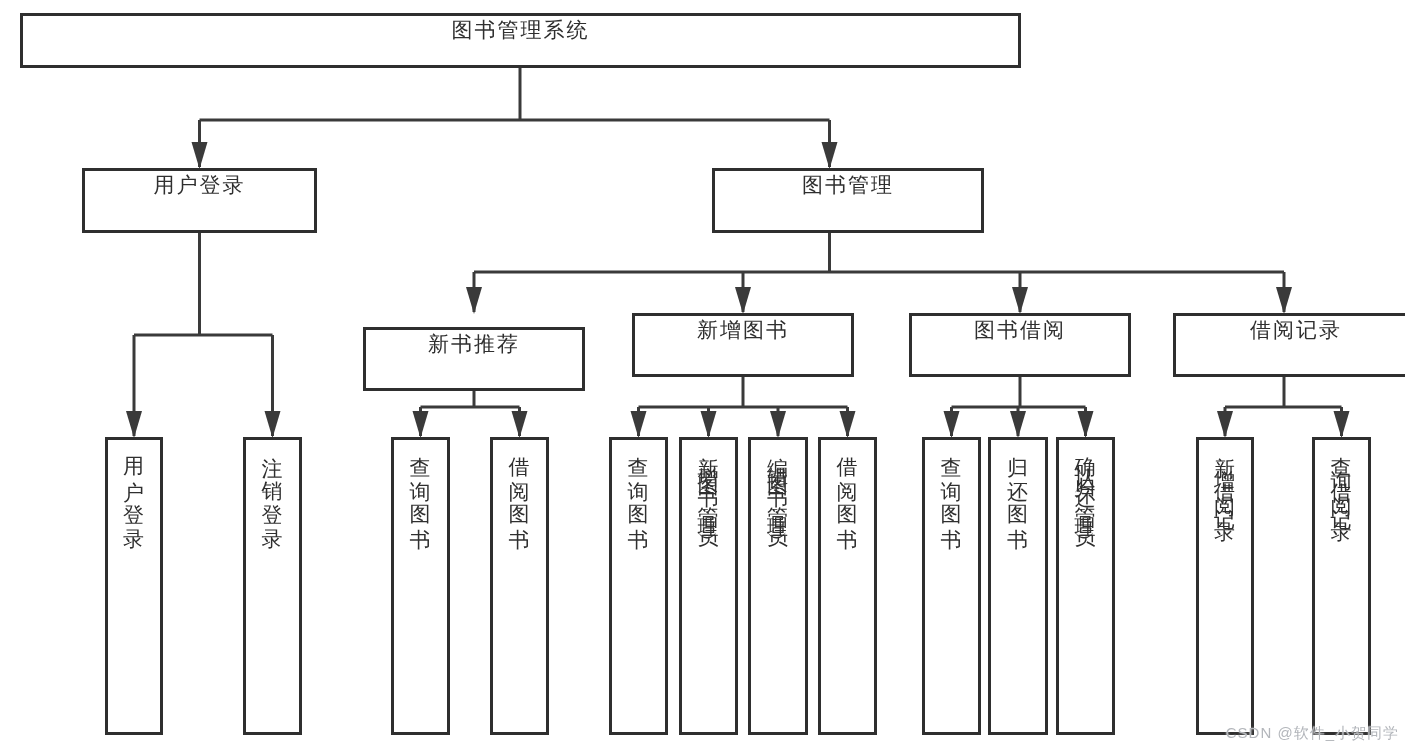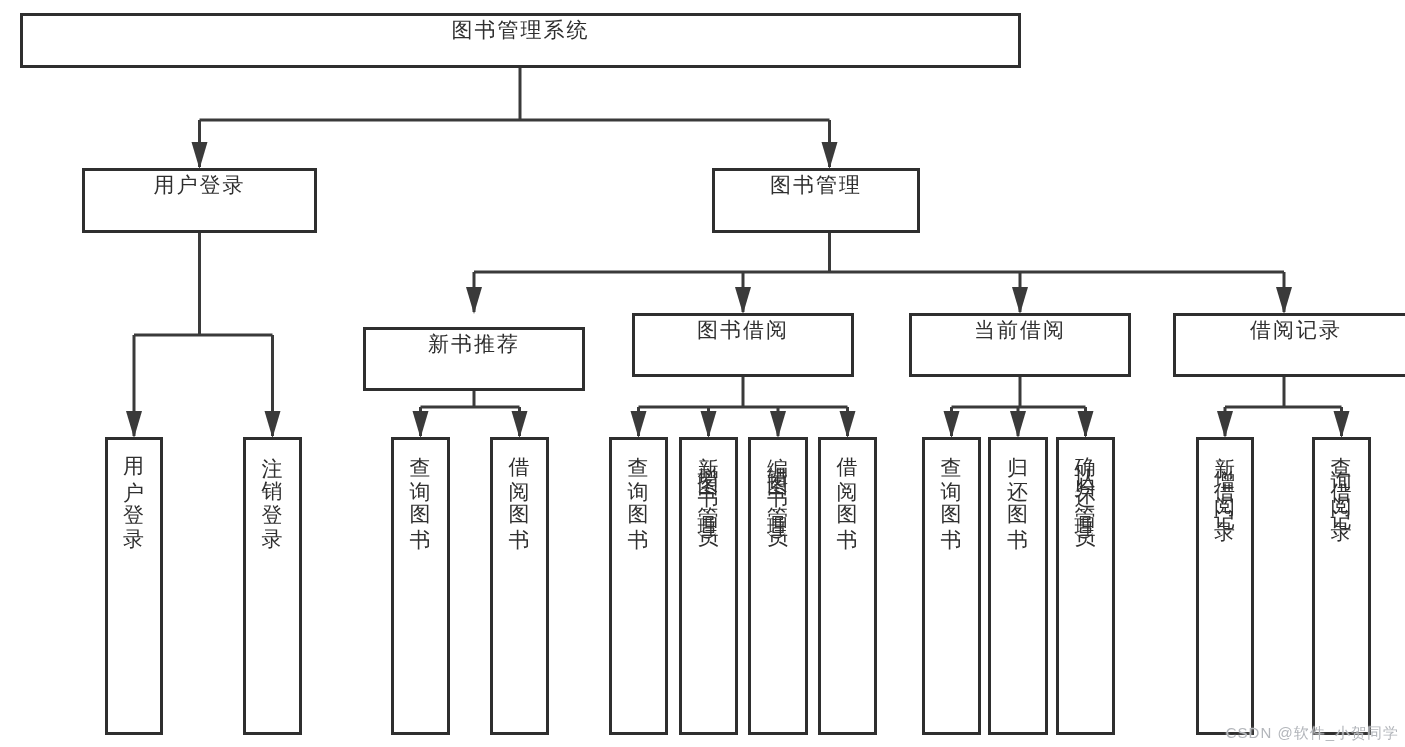--- a/index.html
+++ b/index.html
@@ -127,32 +127,32 @@
     <path class="w" d="M1341.5 407 V436" marker-end="url(#arr)"></path>
   </svg>
 
   <div class="box" style="left:20px;top:13px;width:1001px;height:55px">
     <span class="htext">图书管理系统</span>
   </div>
 
   <div class="box" style="left:82px;top:168px;width:235px;height:65px">
     <span class="htext">用户登录</span>
   </div>
-  <div class="box" style="left:712px;top:168px;width:208px;height:65px">
+  <div class="box" style="left:712px;top:168px;width:272px;height:65px">
     <span class="htext">图书管理</span>
   </div>
 
   <div class="box" style="left:363px;top:327px;width:222px;height:64px">
     <span class="htext">新书推荐</span>
   </div>
   <div class="box" style="left:632px;top:313px;width:222px;height:64px">
+    <span class="htext">新增图书</span>
+  </div>
+  <div class="box" style="left:909px;top:313px;width:222px;height:64px">
     <span class="htext">图书借阅</span>
-  </div>
-  <div class="box" style="left:909px;top:313px;width:222px;height:64px">
-    <span class="htext">当前借阅</span>
   </div>
   <div class="box" style="left:1173px;top:313px;width:246px;height:64px">
     <span class="htext">借阅记录</span>
   </div>
 
   <div class="box" style="left:105px;top:437px;width:58px;height:298px">
     <span class="vtext sp-loose">用户登录</span>
   </div>
   <div class="box" style="left:243px;top:437px;width:59px;height:298px">
     <span class="vtext sp-loose">注销登录</span>

